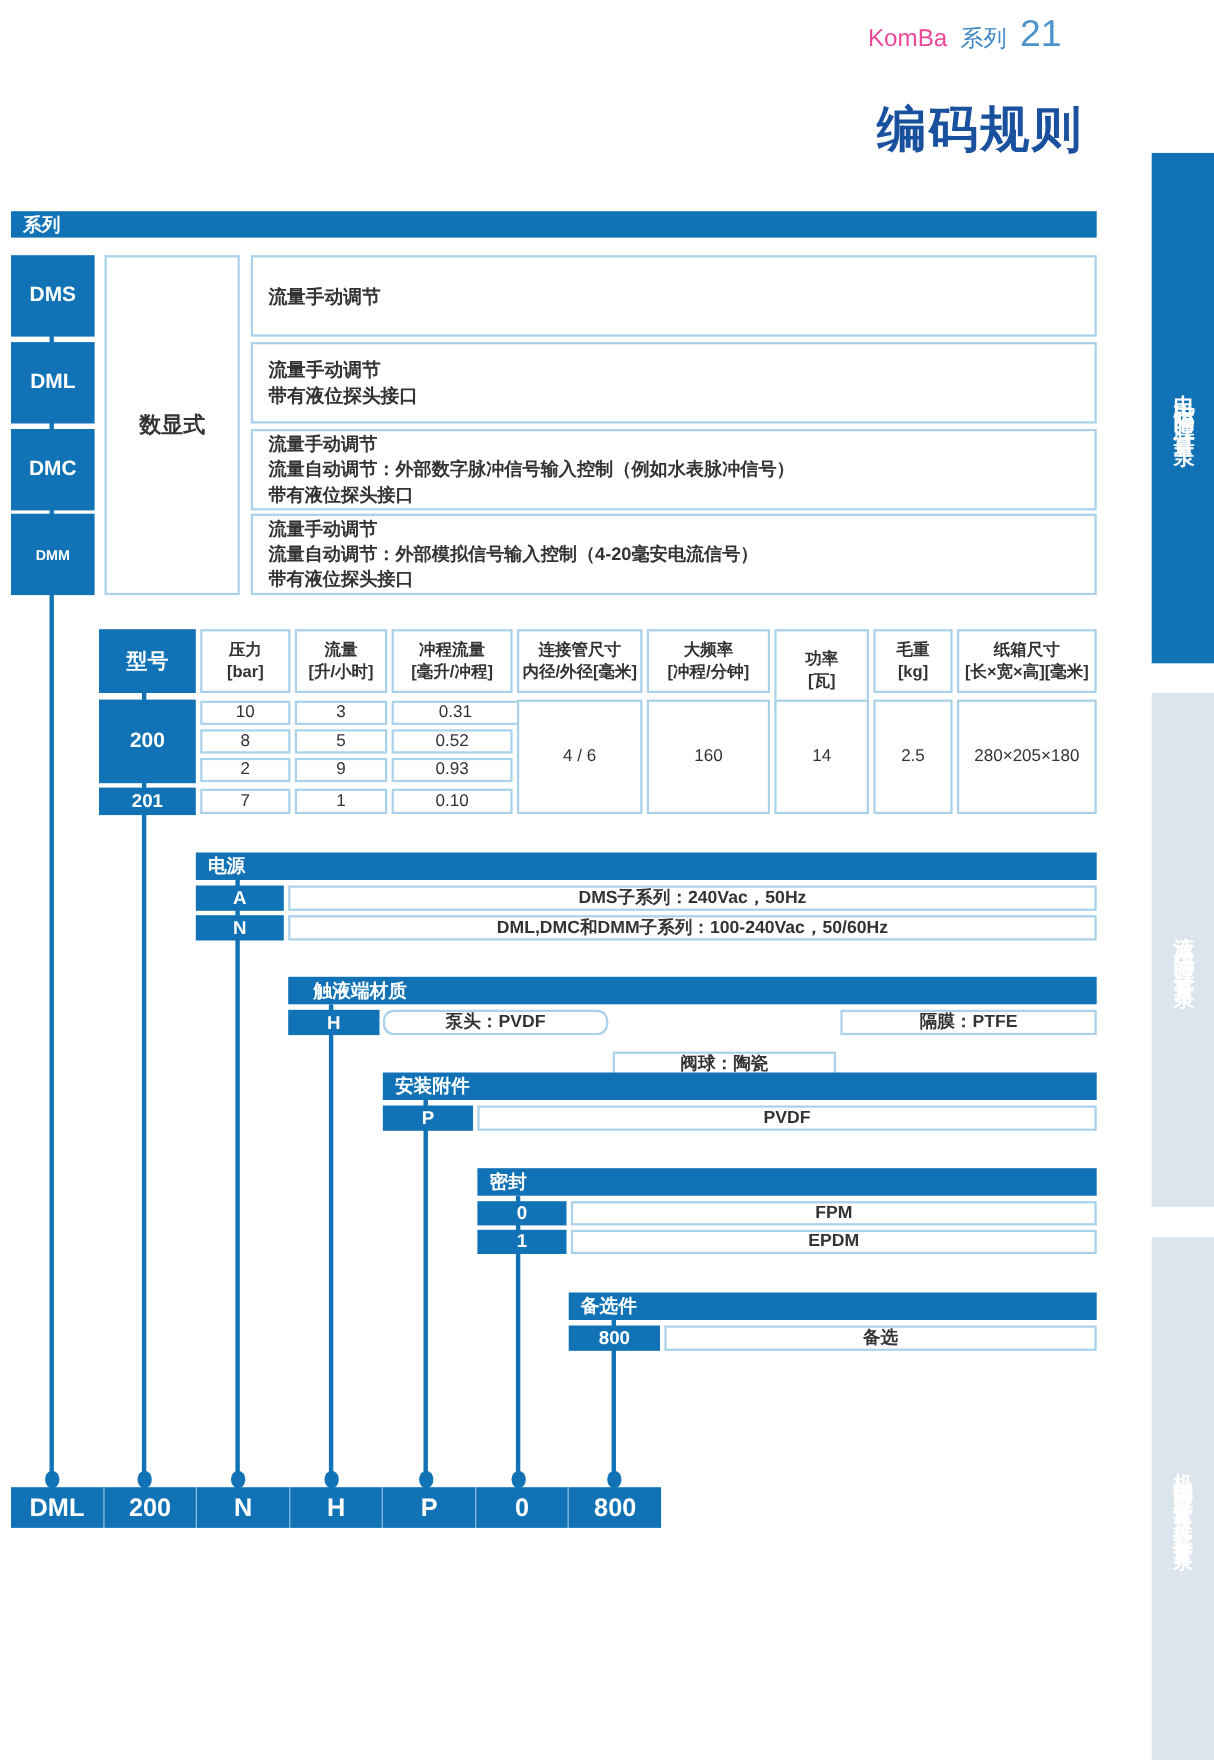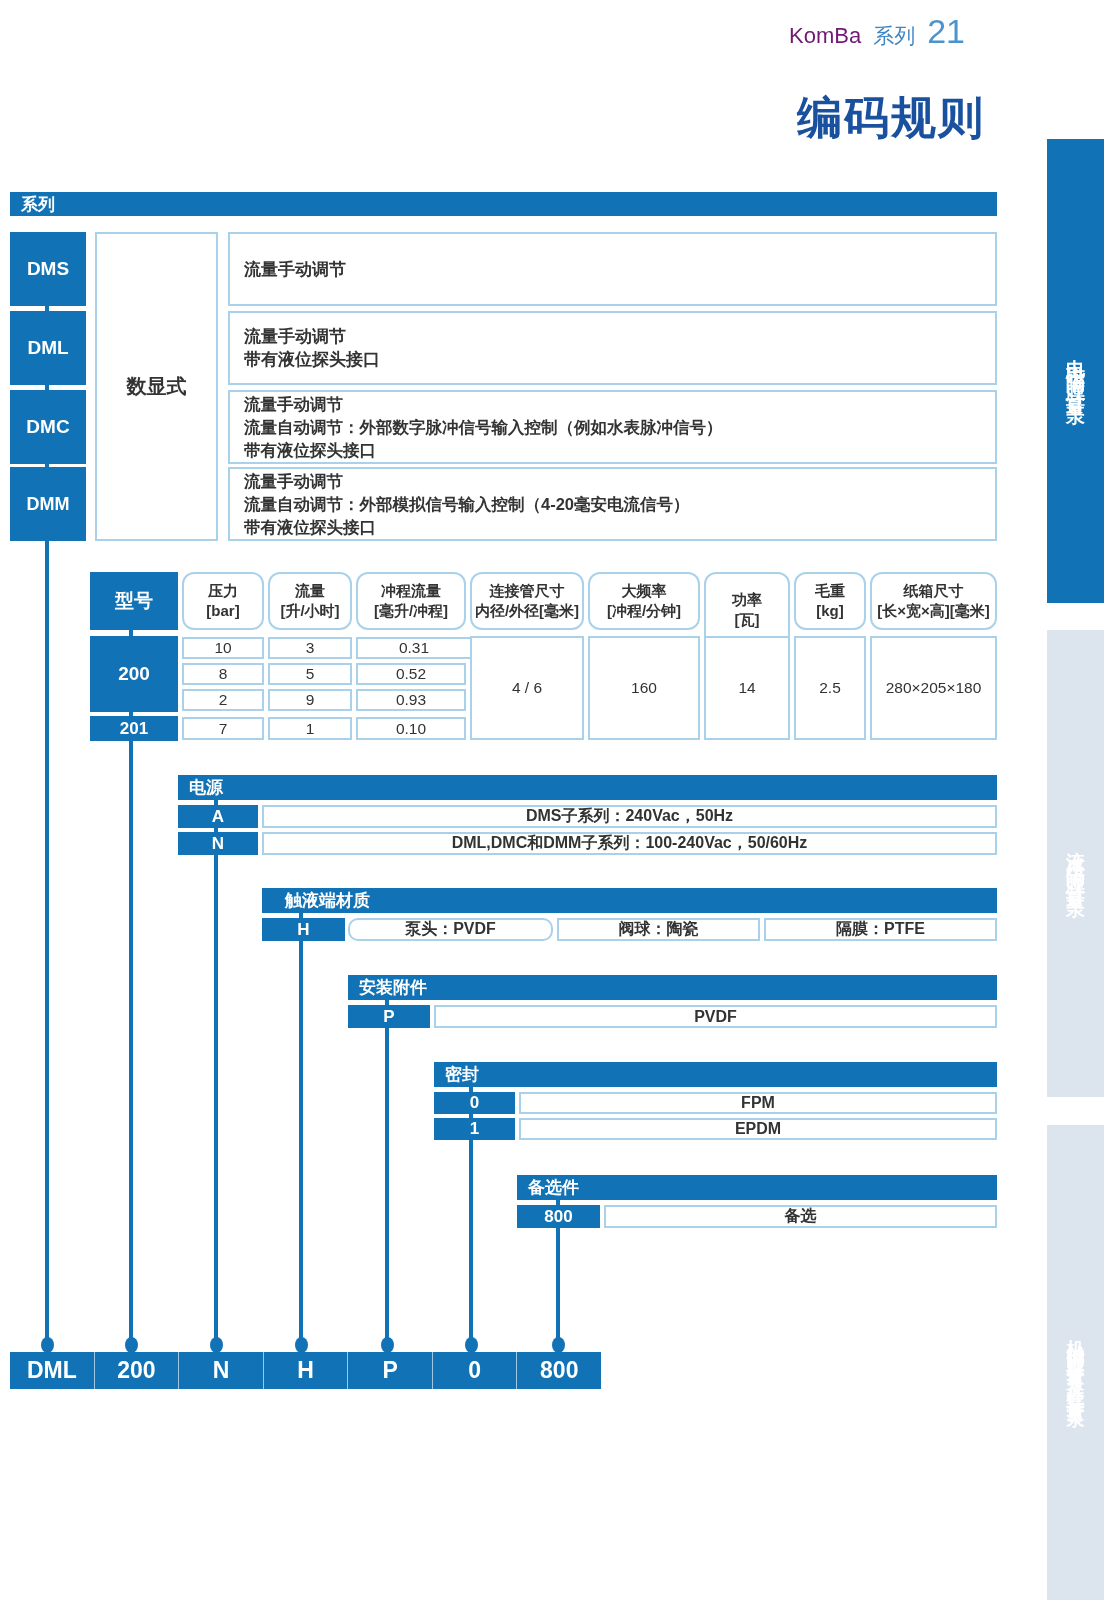--- a/index.html
+++ b/index.html
@@ -17,40 +17,40 @@
   .codebox{position:absolute;background:var(--blue);color:#fff;font-weight:bold;
            display:flex;align-items:center;justify-content:center;z-index:2;}
   .cell{position:absolute;background:#fff;border:2px solid var(--border);
         display:flex;align-items:center;justify-content:center;color:var(--ink);z-index:2;}
   .secheader{position:absolute;background:var(--blue);color:#fff;font-weight:bold;
              font-size:17px;display:flex;align-items:center;padding-left:11px;z-index:2;}
   .vline{position:absolute;width:4px;background:var(--blue);z-index:1;}
   .dot{position:absolute;width:13px;height:16px;border-radius:50%;background:var(--blue);z-index:2;}
   .desc{flex-direction:column;align-items:flex-start;justify-content:center;
         padding-left:14px;font-weight:bold;font-size:17px;line-height:23px;}
-  .hdr2{flex-direction:column;font-weight:bold;font-size:15px;line-height:20px;text-align:center;border-radius:12px;}
+  .hdr2{flex-direction:column;font-weight:bold;font-size:15px;line-height:20px;text-align:center;}
   .num{font-size:15.5px;}
   .valcell{font-weight:bold;font-size:16px;}
   .tab{position:absolute;left:1047px;width:57px;display:flex;align-items:center;justify-content:center;}
   .tab span{writing-mode:vertical-rl;color:#fff;font-weight:bold;font-size:19px;letter-spacing:8px;}
   .brandrow{position:absolute;top:12px;left:700px;width:265px;display:flex;
             justify-content:flex-end;align-items:baseline;gap:12px;}
   .codebar{position:absolute;left:10px;top:1352px;width:591px;height:37px;background:var(--blue);
            display:flex;z-index:2;}
   .codebar .seg{flex:1;display:flex;align-items:center;justify-content:center;
                 color:#fff;font-weight:bold;font-size:23px;}
   .codebar .seg + .seg{border-left:1.5px solid rgba(255,255,255,0.6);}
 </style>
 </head>
 <body>
 
 <div class="page">
 
   <div class="brandrow">
-    <span style="font-size:22px;color:#701a75;">KomBa</span>
+    <span style="font-size:22px;color:#ec4899;">KomBa</span>
     <span style="font-size:21px;color:#3F86C4;">系列</span>
     <span style="font-size:34px;color:#4E94CC;">21</span>
   </div>
 
   <div class="abs" style="left:600px;top:88px;width:385px;text-align:right;font-size:45px;font-weight:bold;color:var(--title);letter-spacing:2px;">编码规则</div>
 
   <div class="tab" style="top:139px;height:464px;background:var(--blue);">
     <span>电磁隔膜计量泵</span>
   </div>
   <div class="tab" style="top:630px;height:467px;background:var(--inactive);">
@@ -66,21 +66,21 @@
   <div class="vline" style="left:299px;top:913px;height:427px;"></div>
   <div class="vline" style="left:385px;top:1000px;height:340px;"></div>
   <div class="vline" style="left:469px;top:1087px;height:253px;"></div>
   <div class="vline" style="left:556px;top:1200px;height:140px;"></div>
 
   <div class="secheader" style="left:10px;top:192px;width:987px;height:24px;">系列</div>
 
   <div class="codebox" style="left:10px;top:232px;width:76px;height:74px;font-size:19px;">DMS</div>
   <div class="codebox" style="left:10px;top:311px;width:76px;height:74px;font-size:19px;">DML</div>
   <div class="codebox" style="left:10px;top:390px;width:76px;height:74px;font-size:19px;">DMC</div>
-  <div class="codebox" style="left:10px;top:467px;width:76px;height:74px;font-size:18px;">DMM</div>
+  <div class="codebox" style="left:10px;top:467px;width:76px;height:74px;font-size:13px;">DMM</div>
 
   <div class="cell" style="left:95px;top:232px;width:123px;height:309px;">
     <span style="font-weight:bold;font-size:20px;">数显式</span>
   </div>
 
   <div class="cell desc" style="left:228px;top:232px;width:769px;height:74px;">
     <span>流量手动调节</span>
   </div>
   <div class="cell desc" style="left:228px;top:311px;width:769px;height:74px;">
     <span>流量手动调节</span>
@@ -157,21 +157,21 @@
 
   <div class="secheader" style="left:178px;top:775px;width:819px;height:25px;">电源</div>
   <div class="codebox" style="left:178px;top:805px;width:80px;height:23px;font-size:17px;">A</div>
   <div class="cell valcell" style="left:262px;top:805px;width:735px;height:23px;">DMS子系列：240Vac，50Hz</div>
   <div class="codebox" style="left:178px;top:832px;width:80px;height:23px;font-size:17px;">N</div>
   <div class="cell valcell" style="left:262px;top:832px;width:735px;height:23px;">DML,DMC和DMM子系列：100-240Vac，50/60Hz</div>
 
   <div class="secheader" style="left:262px;top:888px;width:735px;height:25px;padding-left:23px;">触液端材质</div>
   <div class="codebox" style="left:262px;top:918px;width:83px;height:23px;font-size:17px;">H</div>
   <div class="cell valcell" style="left:348px;top:918px;width:205px;height:23px;border-radius:10px;">泵头：PVDF</div>
-  <div class="cell valcell" style="left:557px;top:918px;width:203px;height:23px;text-align:center;">阀球：陶瓷</div>
+  <div class="cell valcell" style="left:557px;top:956px;width:203px;height:23px;text-align:center;">阀球：陶瓷</div>
   <div class="cell valcell" style="left:764px;top:918px;width:233px;height:23px;">隔膜：PTFE</div>
 
   <div class="secheader" style="left:348px;top:975px;width:649px;height:25px;">安装附件</div>
   <div class="codebox" style="left:348px;top:1005px;width:82px;height:23px;font-size:17px;">P</div>
   <div class="cell valcell" style="left:434px;top:1005px;width:563px;height:23px;">PVDF</div>
 
   <div class="secheader" style="left:434px;top:1062px;width:563px;height:25px;">密封</div>
   <div class="codebox" style="left:434px;top:1092px;width:81px;height:22px;font-size:17px;">0</div>
   <div class="cell valcell" style="left:519px;top:1092px;width:478px;height:22px;">FPM</div>
   <div class="codebox" style="left:434px;top:1118px;width:81px;height:22px;font-size:17px;">1</div>

